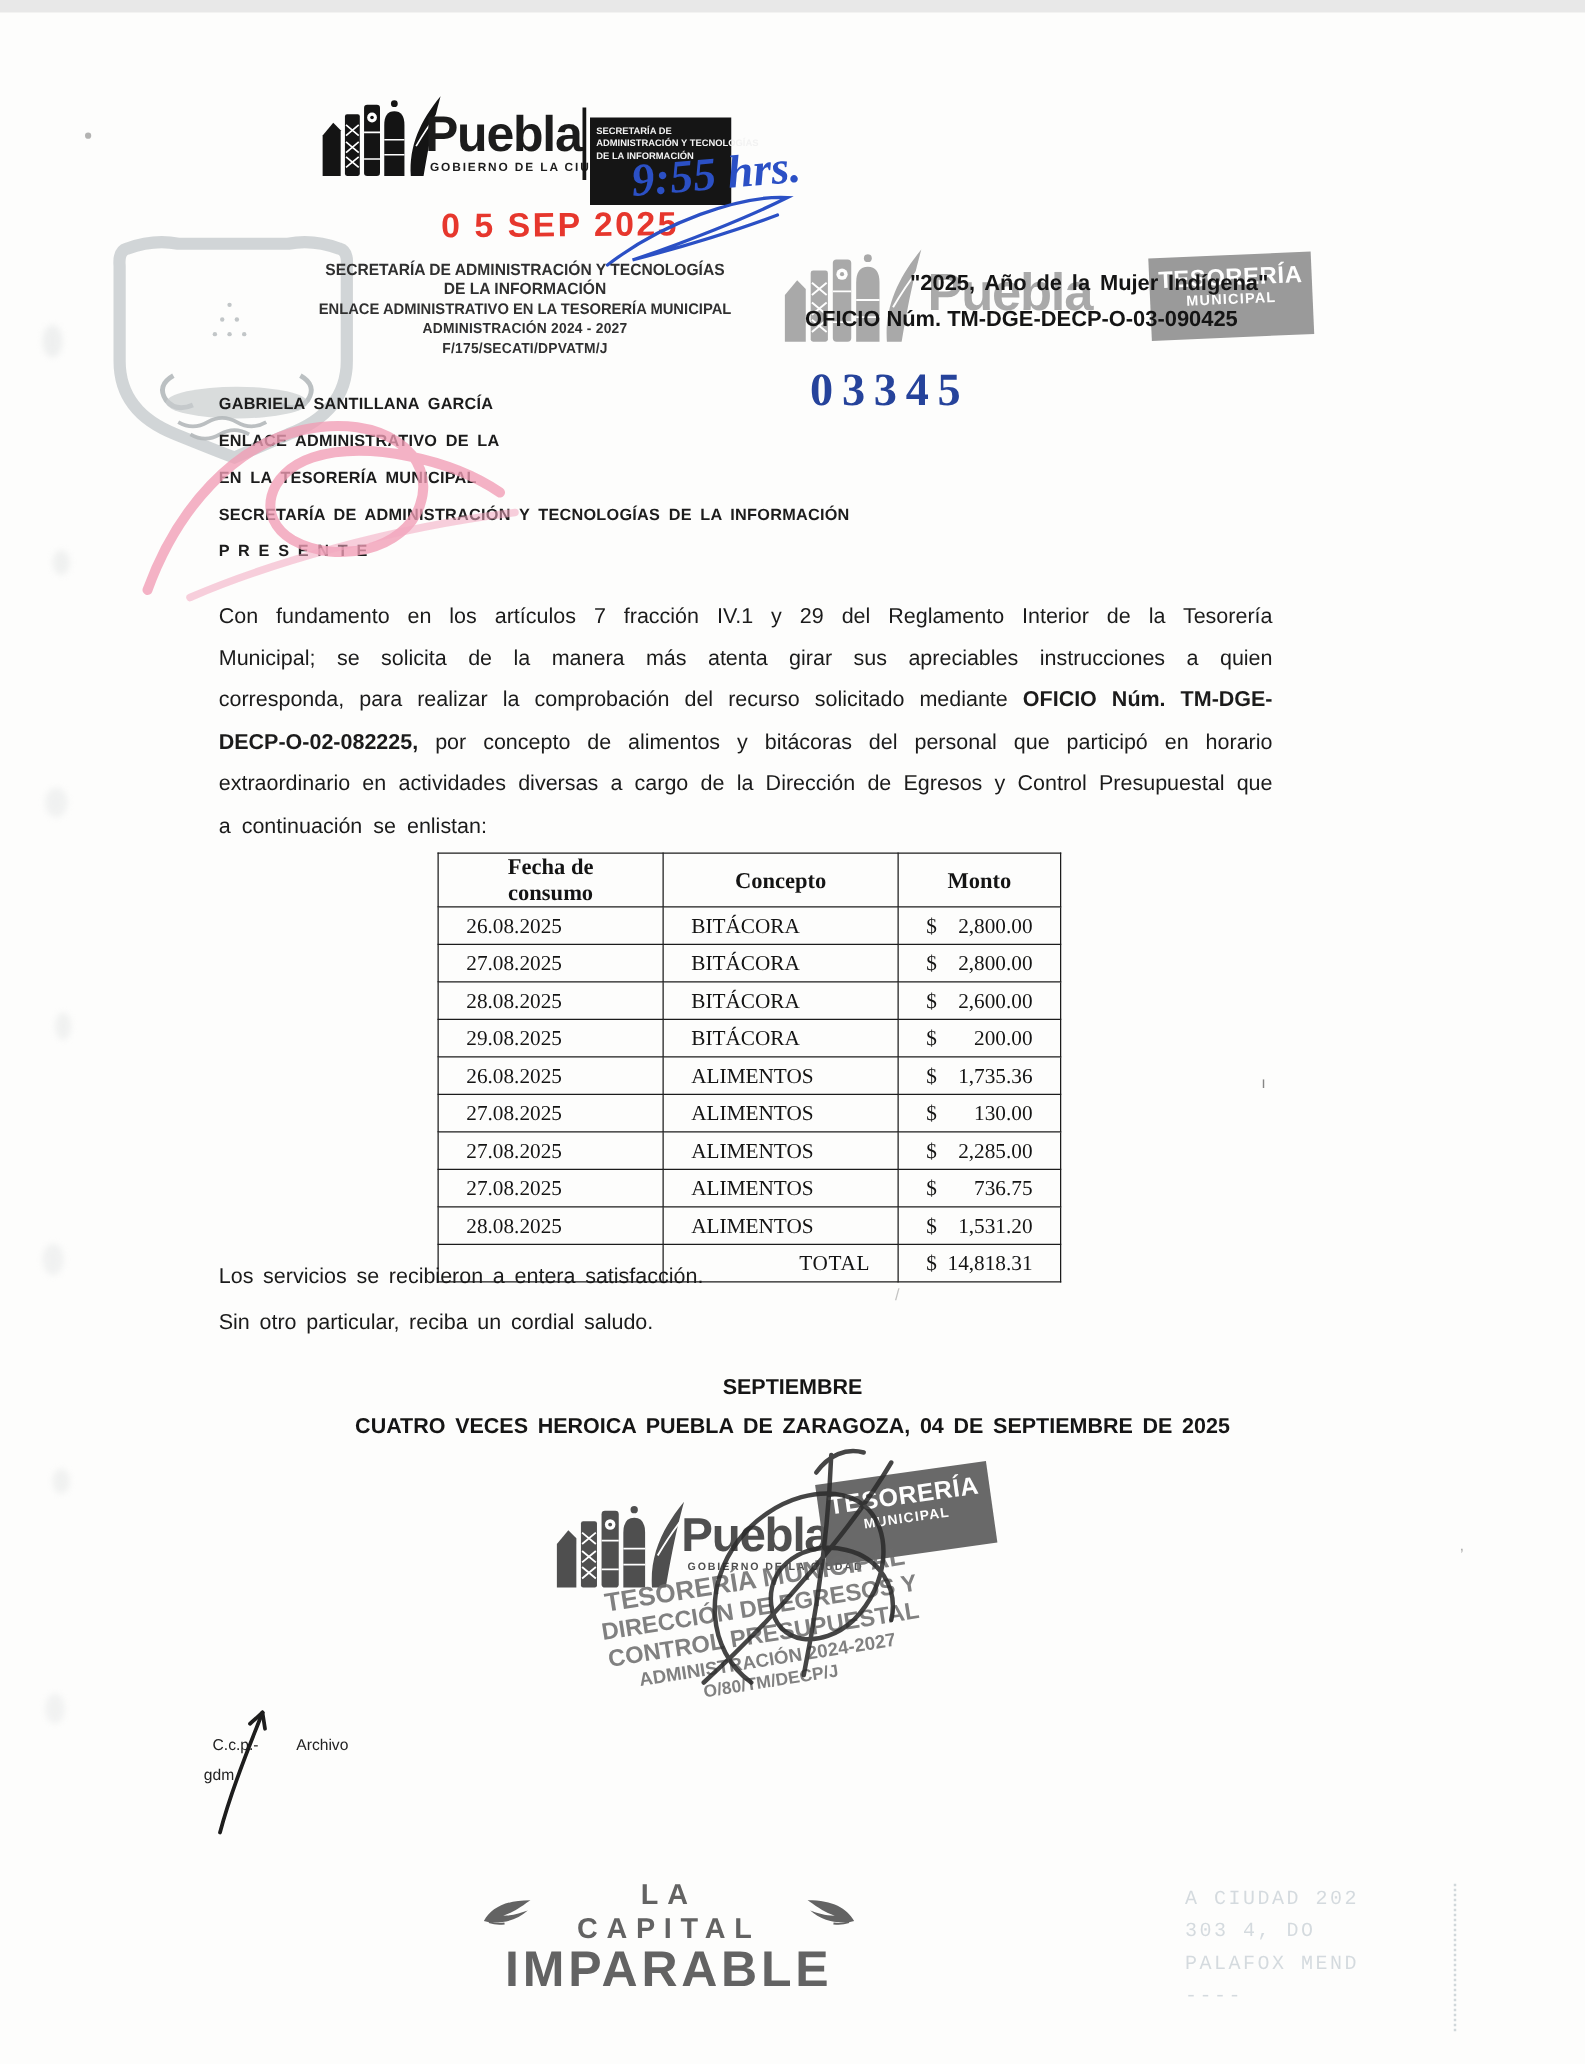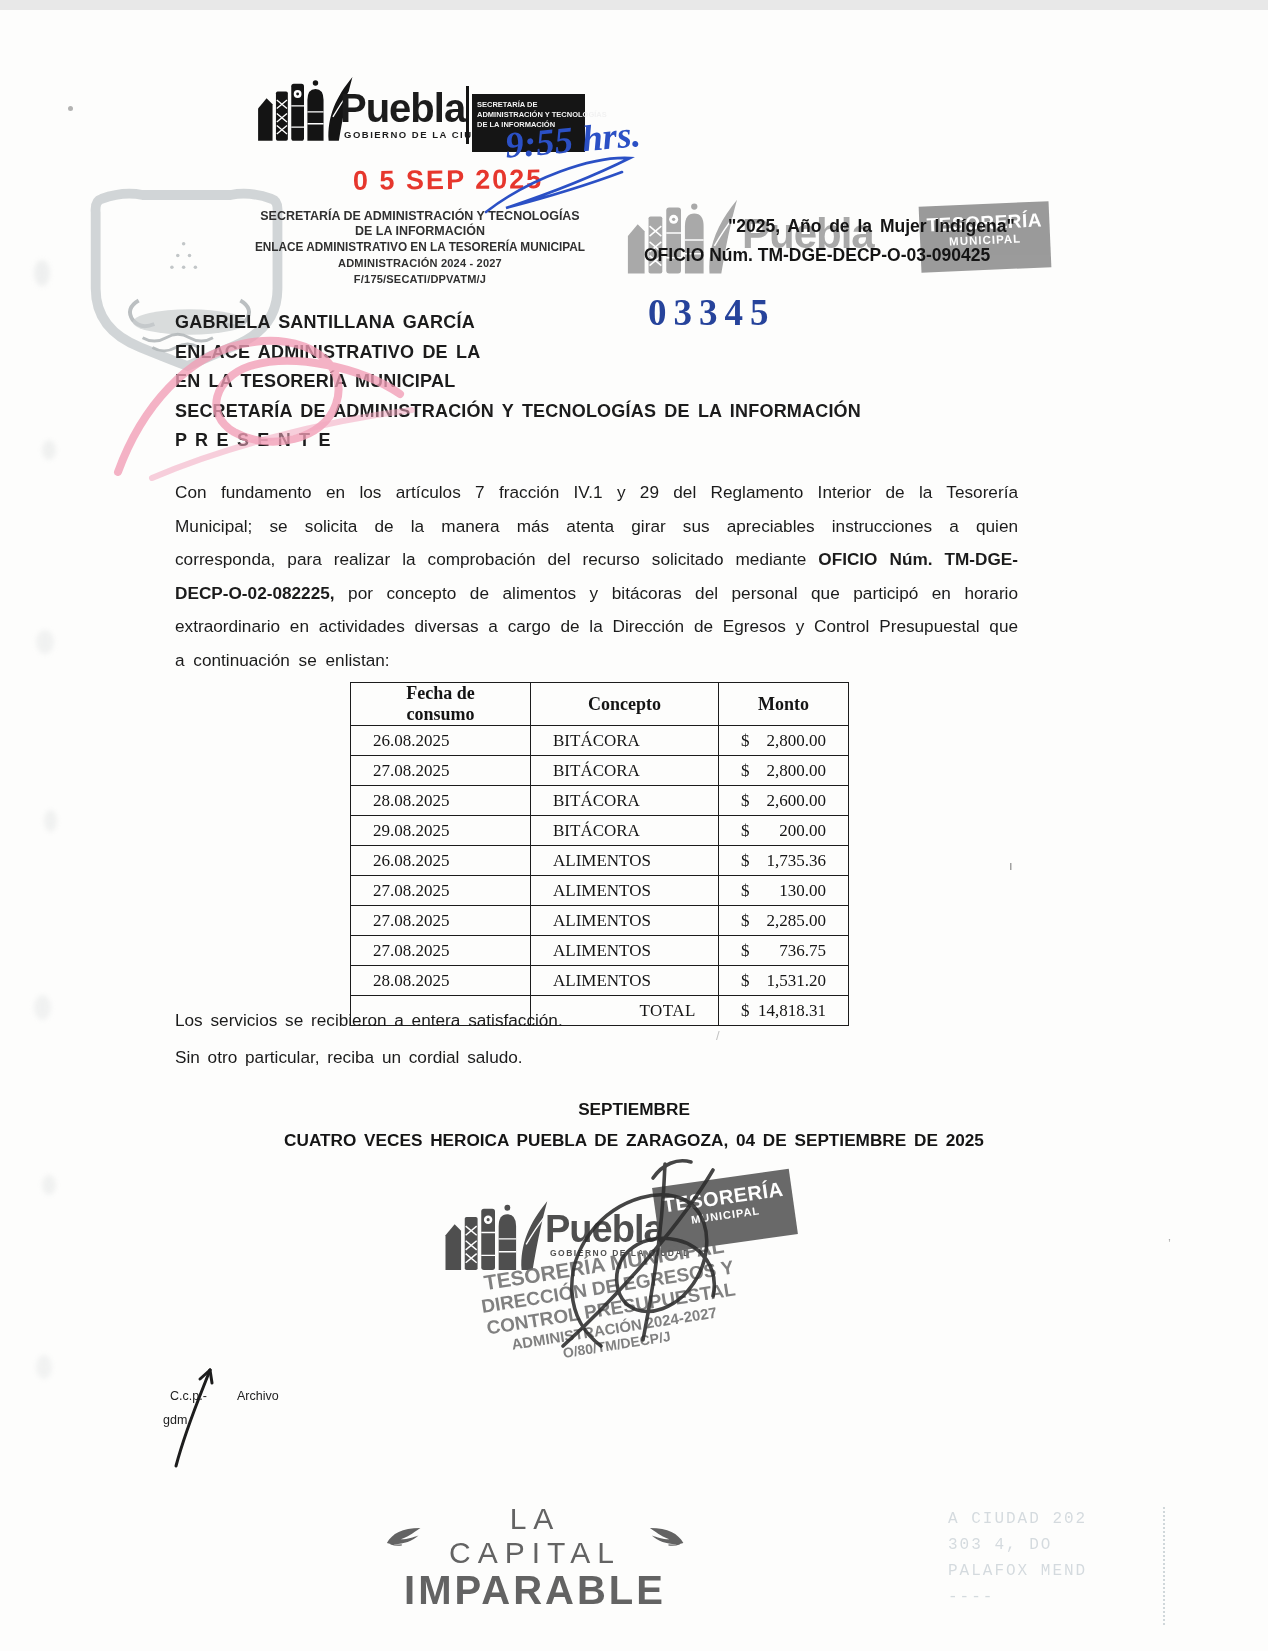--- a/index.html
+++ b/index.html
@@ -25,21 +25,21 @@
   .sender-stamp .s2{font-size:12.3px;}
   .sender-stamp .s3{font-size:11.5px;letter-spacing:.2px;}
 
   
   .gray-logo{color:#9b9b9b;opacity:.85;}
   .dept-box{background:#8d8d8d;color:#fff;font-weight:bold;text-align:center;opacity:.88;}
   .hdr-line{font-weight:bold;color:#141414;white-space:nowrap;}
   .folio{color:#26439b;font-weight:bold;font-family:"Liberation Serif",serif;letter-spacing:7px;}
 
   
-  .recipient div{font-weight:bold;font-size:18px;line-height:29.5px;letter-spacing:.2px;word-spacing:3px;white-space:nowrap;}
+  .recipient div{font-weight:bold;font-size:13px;line-height:29.5px;letter-spacing:.2px;word-spacing:3px;white-space:nowrap;}
   .bodytext{font-size:17.2px;line-height:33.6px;text-align:justify;word-spacing:4px;color:#1b1b1b;}
 
   
   table.consumo{border-collapse:collapse;font-family:"Liberation Serif",serif;font-size:17px;color:#141414;}
   table.consumo td,table.consumo th{border:1.6px solid #1c1c1c;padding:0 22px;height:29px;}
   table.consumo th{font-size:18px;font-weight:bold;text-align:center;height:31px;}
   td.money{padding:0 9px;}
   .money-in{display:flex;justify-content:space-between;}
   td.tot-label{text-align:right;letter-spacing:.5px;}
 
@@ -49,21 +49,21 @@
   
   .sig-stamp{color:#4f4f4f;}
   .dark-box{background:#5d5d5d;color:#fff;font-weight:bold;text-align:center;opacity:.92;}
   .rot-stamp{color:#6b6b6b;opacity:.85;font-weight:bold;text-align:center;transform:rotate(-9deg);white-space:nowrap;}
   .sig-name div{font-weight:bold;font-size:17px;line-height:28px;word-spacing:3px;}
 
   .ccp{font-size:12.5px;color:#222;}
 
   
   .capital{color:#4e4e4e;text-align:center;opacity:.88;}
-  .capital .l1{font-weight:normal;font-size:30px;letter-spacing:7px;}
+  .capital .l1{font-weight:bold;font-size:23px;letter-spacing:7px;}
   .capital .l2{font-weight:bold;font-size:40px;letter-spacing:3px;line-height:40px;}
 
   .bleed{color:#94a4b0;opacity:.38;font-family:"Liberation Mono",monospace;font-size:16px;line-height:26px;filter:blur(.5px);letter-spacing:2px;}
   .smudge{border-radius:50%;filter:blur(2.5px);}
   .dotline{border-left:2px dotted #8fa0a8;opacity:.4;}
 </style>
 </head>
 <body>
 
 <div id="page">
@@ -120,21 +120,21 @@
       <path d="M72 168 q12 7 24 0 q12 -7 24 0"></path>
     </g>
   </svg>
 
   <svg class="abs brandmark" style="left:253px;top:62px;color:#141414;" width="102" height="78">
       <use href="#skyline"></use>
     </svg>
   <div class="abs brand-word" style="left:340px;top:76px;font-size:40px;">Puebla</div>
   <div class="abs brand-tag" style="left:344px;top:119px;font-size:9.5px;">GOBIERNO DE LA CIUDAD</div>
   <div class="abs" style="left:466px;top:76px;width:0;height:58px;border-left:3px solid #141414;"></div>
-  <div class="abs brand-box" style="left:472px;top:84px;width:104px;height:48px;padding:6px 4px 4px 5px;font-size:7.5px;line-height:10px;">
+  <div class="abs brand-box" style="left:472px;top:84px;width:104px;height:48px;padding:6px 4px 16px 5px;font-size:7.5px;line-height:10px;">
     <div>SECRETARÍA DE</div>
     <div>ADMINISTRACIÓN Y TECNOLOGÍAS</div>
     <div>DE LA INFORMACIÓN</div>
   </div>
 
   <div class="abs date-stamp" style="left:353px;top:155px;font-size:27px;">0 5 SEP 2025</div>
   <div class="abs hand-time" style="left:505px;top:108px;font-size:37px;">9:55 hrs.</div>
   <svg class="abs" style="left:478px;top:138px;" width="165" height="72" viewBox="0 0 165 72">
     <path d="M8 64 C52 30 114 8 152 10 C120 26 70 46 28 60 C66 50 112 36 144 24" stroke="#2b50c5" stroke-width="2.6" fill="none" stroke-linecap="round"></path>
   </svg>

